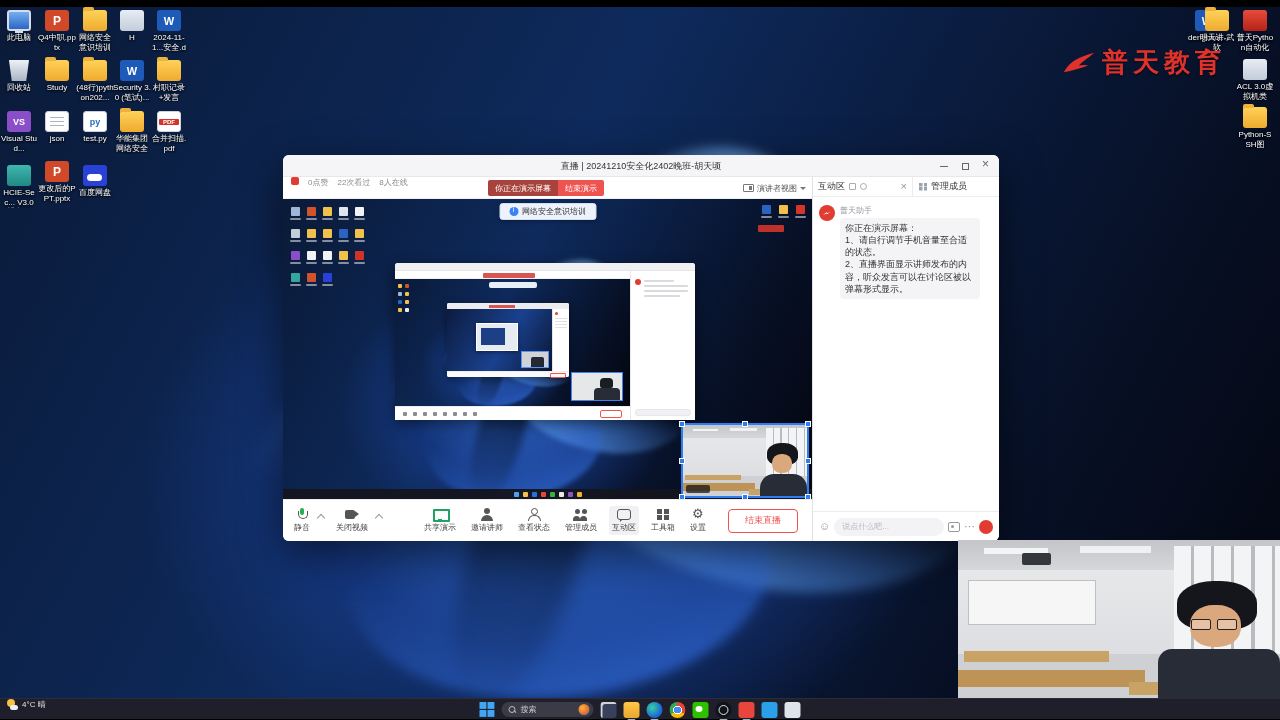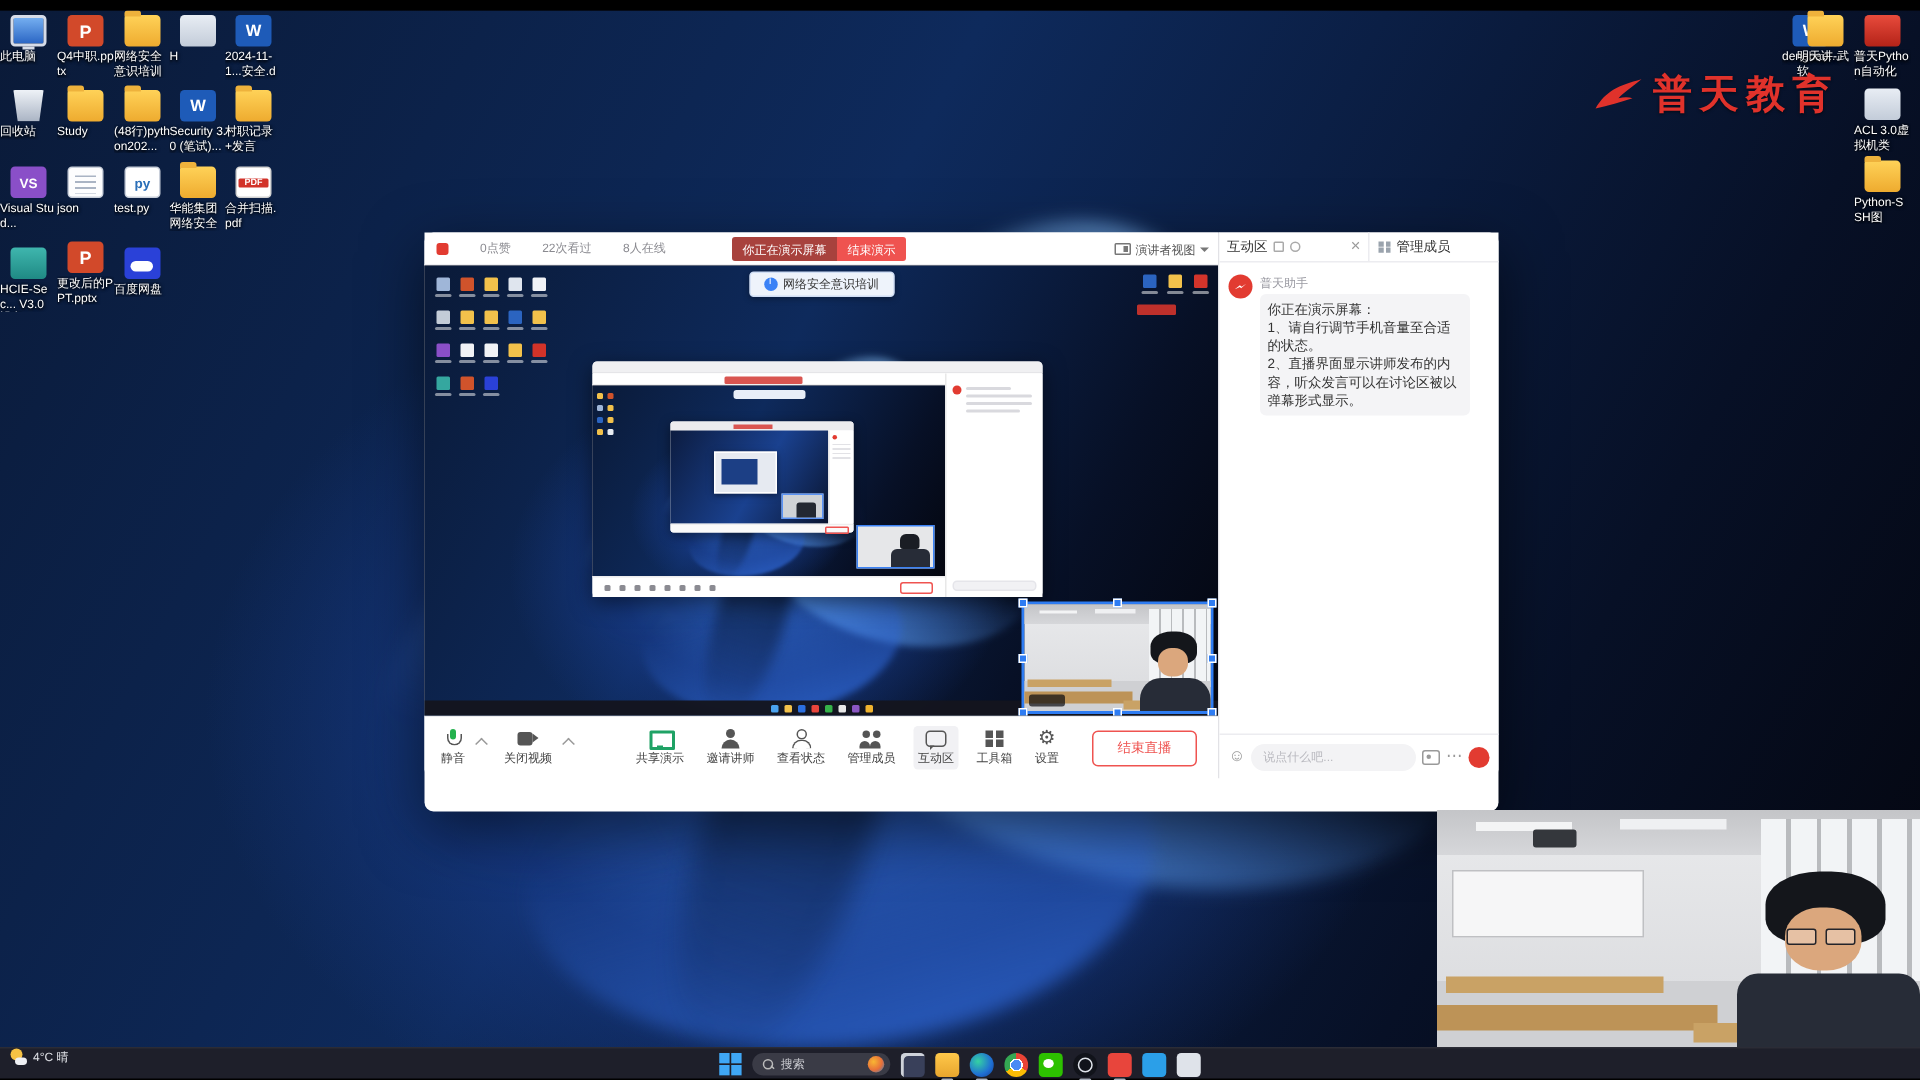--- a/index.html
+++ b/index.html
@@ -14,21 +14,21 @@
 .pt{position:absolute;filter:blur(6px)}
 .p1{left:430px;top:150px;width:300px;height:470px;border-radius:50%;transform:rotate(22deg);background:linear-gradient(165deg,rgba(96,160,248,.95),rgba(20,60,150,.05) 70%)}
 .p2{left:230px;top:300px;width:430px;height:260px;border-radius:50%;transform:rotate(-30deg);background:linear-gradient(230deg,rgba(74,138,238,.9),rgba(14,44,118,.05) 70%)}
 .p3{left:540px;top:320px;width:450px;height:260px;border-radius:50%;transform:rotate(12deg);background:linear-gradient(30deg,rgba(96,165,250,.85),rgba(12,40,110,.05) 70%)}
 .p4{left:350px;top:450px;width:420px;height:240px;border-radius:50%;transform:rotate(-6deg);background:linear-gradient(350deg,rgba(47,104,216,.85),rgba(8,28,86,.05) 70%)}
 .p5{left:560px;top:120px;width:230px;height:320px;border-radius:50%;transform:rotate(45deg);background:linear-gradient(190deg,rgba(130,190,255,.8),rgba(20,60,150,.02) 70%)}
 .p6{left:470px;top:380px;width:110px;height:330px;border-radius:50%;transform:rotate(18deg);background:linear-gradient(#071531,rgba(7,21,49,0));filter:blur(9px)}
 .wp-share{transform:scale(.4133,.4343)}
 .wp-l2{transform:scale(.1836,.1838)}
 
-.dicon{position:absolute;width:38px;text-align:left;z-index:2;cursor:pointer}
+.dicon{position:absolute;width:38px;text-align:center;z-index:2;cursor:pointer}
 .ig{display:block;width:24px;height:21px;margin:0 auto 2px;position:relative;border-radius:3px}
 .dlab{display:block;font-size:8px;color:#fff;line-height:1.2;text-shadow:0 1px 2px #000,0 0 3px #000;word-break:break-all;max-height:20px;overflow:hidden}
 .g-folder{background:linear-gradient(180deg,#ffd258,#eeab2f);border-radius:2px 3px 3px 3px}
 .g-folder::before{content:"";position:absolute;top:-3px;left:0;width:11px;height:4px;background:#eeb23c;border-radius:2px 2px 0 0}
 .g-pc{background:linear-gradient(#74aef0,#2b66c4);border:2px solid #d6dce8;border-radius:3px}
 .g-pc::after{content:"";position:absolute;left:6px;bottom:-4px;width:8px;height:2px;background:#d6dce8}
 .g-recycle{background:linear-gradient(#eef2f7,#aab4c4);clip-path:polygon(8% 0,92% 0,80% 100%,20% 100%)}
 .g-ppt{background:#d2492a}
 .g-ppt::after,.g-word::after,.g-py::after,.g-vs::after{position:absolute;inset:0;display:flex;align-items:center;justify-content:center;color:#fff;font-weight:bold}
 .g-ppt::after{content:"P";font-size:12px}
@@ -52,21 +52,21 @@
 .titlebar{height:22px;background:#f5f5f7;border-radius:6px 6px 0 0;border-bottom:1px solid #e8e8ec;position:relative}
 .title{position:absolute;left:0;right:0;top:0;height:22px;line-height:22px;text-align:center;font-size:9px;color:#333}
 .winctl{position:absolute;right:8px;top:0;height:22px;display:flex;align-items:center;gap:11px;z-index:2}
 .wc{width:10px;height:10px;position:relative;cursor:pointer}
 .wc-min::before{content:"";position:absolute;left:1px;right:1px;top:5px;height:1px;background:#666}
 .wc-max::before{content:"";position:absolute;inset:1.5px;border:1px solid #666}
 .wc-close::before{content:"\d7";position:absolute;left:1px;top:-4px;font-size:12px;color:#666}
 .appbody{display:flex;height:364px}
 .leftcol{width:529px;display:flex;flex-direction:column}
 
-.stats{height:22px;display:flex;align-items:center;gap:21px;padding:0 8px;border-bottom:1px solid #efeff2;position:relative;font-size:8px;color:#8a8a90;background:#fff}
+.stats{height:22px;display:flex;align-items:flex-start;gap:9px;padding:0 8px;border-bottom:1px solid #efeff2;position:relative;font-size:8px;color:#8a8a90;background:#fff}
 .live-dot{width:8px;height:8px;border-radius:2px;background:#e23b31}
 .banner{position:absolute;left:205px;top:3px;height:16px;display:flex;font-size:8px;color:#fff;border-radius:2px;overflow:hidden}
 .banner-text{background:#a8423d;display:flex;align-items:center;padding:0 7px}
 .banner-btn{background:#ef5350;display:flex;align-items:center;padding:0 7px;cursor:pointer;border:none;color:#fff;font-size:8px}
 .view-sel{position:absolute;right:6px;top:4px;height:14px;display:flex;align-items:center;gap:3px;font-size:8px;color:#555;cursor:pointer}
 .vs-ic{width:11px;height:8px;border:1px solid #777;border-radius:1px;position:relative}
 .vs-ic::after{content:"";position:absolute;right:1px;top:1px;bottom:1px;width:3px;background:#777}
 .dn{width:0;height:0;border-left:3px solid transparent;border-right:3px solid transparent;border-top:3px solid #777}
 
 .share-area{position:relative;width:529px;height:300px;overflow:hidden;background:#050d20}
@@ -338,20 +338,28 @@
       </div>
 
   <div class="brand">
     <svg width="34" height="28" viewBox="0 0 40 30">
           <path d="M2 26 C 10 12, 20 8, 38 3 C 30 10, 24 13, 20 18 C 24 17, 28 17, 31 18 C 22 21, 12 24, 2 26 Z" fill="#e0322b"></path>
         </svg>
     <span class="brand-text">普天教育</span>
   </div>
 
   <div class="appwin">
+    <div class="titlebar">
+      <span class="title">直播 | 20241210安全化2402晚班-胡天顷</span>
+      <span class="winctl">
+        <span class="wc wc-min"></span>
+        <span class="wc wc-max"></span>
+        <span class="wc wc-close"></span>
+      </span>
+    </div>
     <div class="appbody">
       <div class="leftcol">
         <div class="stats">
           <span class="live-dot"></span>
           <span>0点赞</span>
           <span>22次看过</span>
           <span>8人在线</span>
           <span class="banner">
             <span class="banner-text">你正在演示屏幕</span>
             <button class="banner-btn">结束演示</button>

